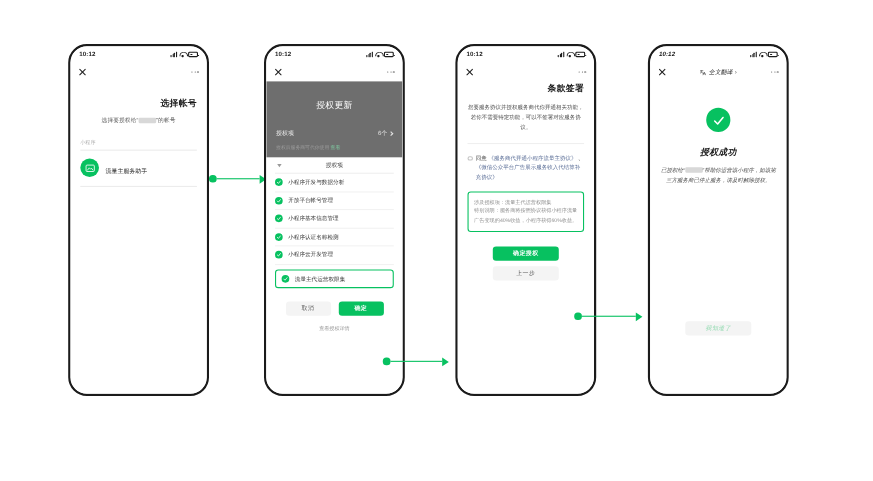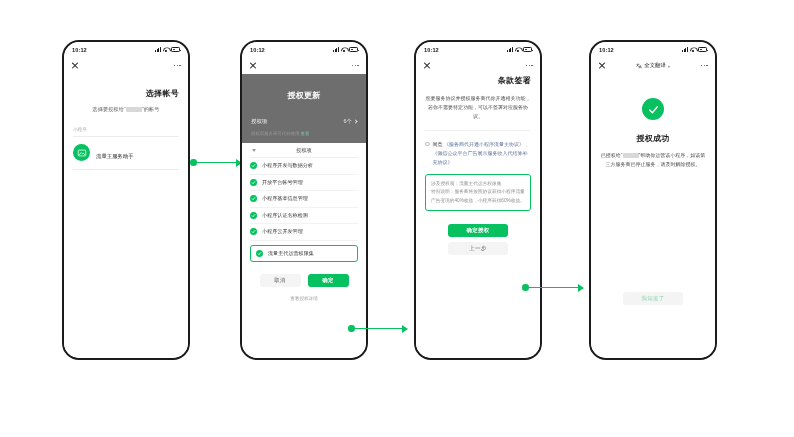--- a/index.html
+++ b/index.html
@@ -76,21 +76,21 @@
     width:17px;height:17px;border-radius:50%;background:#07c160;
     display:flex;align-items:center;justify-content:center;flex:none;
   }
   .acct-avatar svg{display:block}
   .acct-text { flex:1; }
   .acct-name { font-size:5.4px; color:#1b1b1b; font-weight:500; }
   .acct-sub { margin-top:3px; width:48px; height:4px; background:#e2e2e2; border-radius:1px; }
 
   
   .dark-head { background:#6e6e6e; color:#fff; padding:0 9px 7px; }
-  .dark-title { text-align:center; font-size:8px; font-weight:700; padding-top:16px; color:#ffffff; letter-spacing:.3px;}
+  .dark-title { text-align:center; font-size:8px; font-weight:400; padding-top:16px; color:#ffffff; letter-spacing:.3px;}
   .dark-row { display:flex; align-items:center; justify-content:space-between; margin-top:17px; font-size:5.4px; color:#efefef; }
   .dark-row .r { display:flex; align-items:center; gap:2px; color:#e2e2e2; }
   .chev { width:3px;height:3px;border-right:.8px solid #e0e0e0;border-top:.8px solid #e0e0e0;transform:rotate(45deg);display:inline-block;}
   .dark-note { margin-top:6px; font-size:4.4px; color:#9c9c9c; }
   .dark-note b { color:#7fc8a0; font-weight:400; }
 
   .list-head { display:flex; align-items:center; position:relative; height:15px; border-bottom:.6px solid #efefef; }
   .list-head .cap { position:absolute;left:0;right:0;text-align:center; font-size:5.2px;color:#444;font-weight:500; }
   .caret { width:0;height:0;border-left:2.6px solid transparent;border-right:2.6px solid transparent;border-top:3px solid #9a9a9a;margin-left:2px;}
 
@@ -360,21 +360,21 @@
       </div>
     </div>
   </div>
 
   <div class="conn" style="left:522px; top:283px; width:62px;">
     <span class="dot"></span>
     <span class="line"></span>
     <span class="head"></span>
   </div>
 
-  <div class="phone" style="left:589px; top:40px;">
+  <div class="phone" style="left:589px; top:40px;font-style:italic;">
     <div class="phone-inner">
       <div class="statusbar">
         <span>10:12</span>
         <span class="sb-right">
           <span class="sig">
               <i></i>
               <i></i>
               <i></i>
               <i></i>
             </span>

